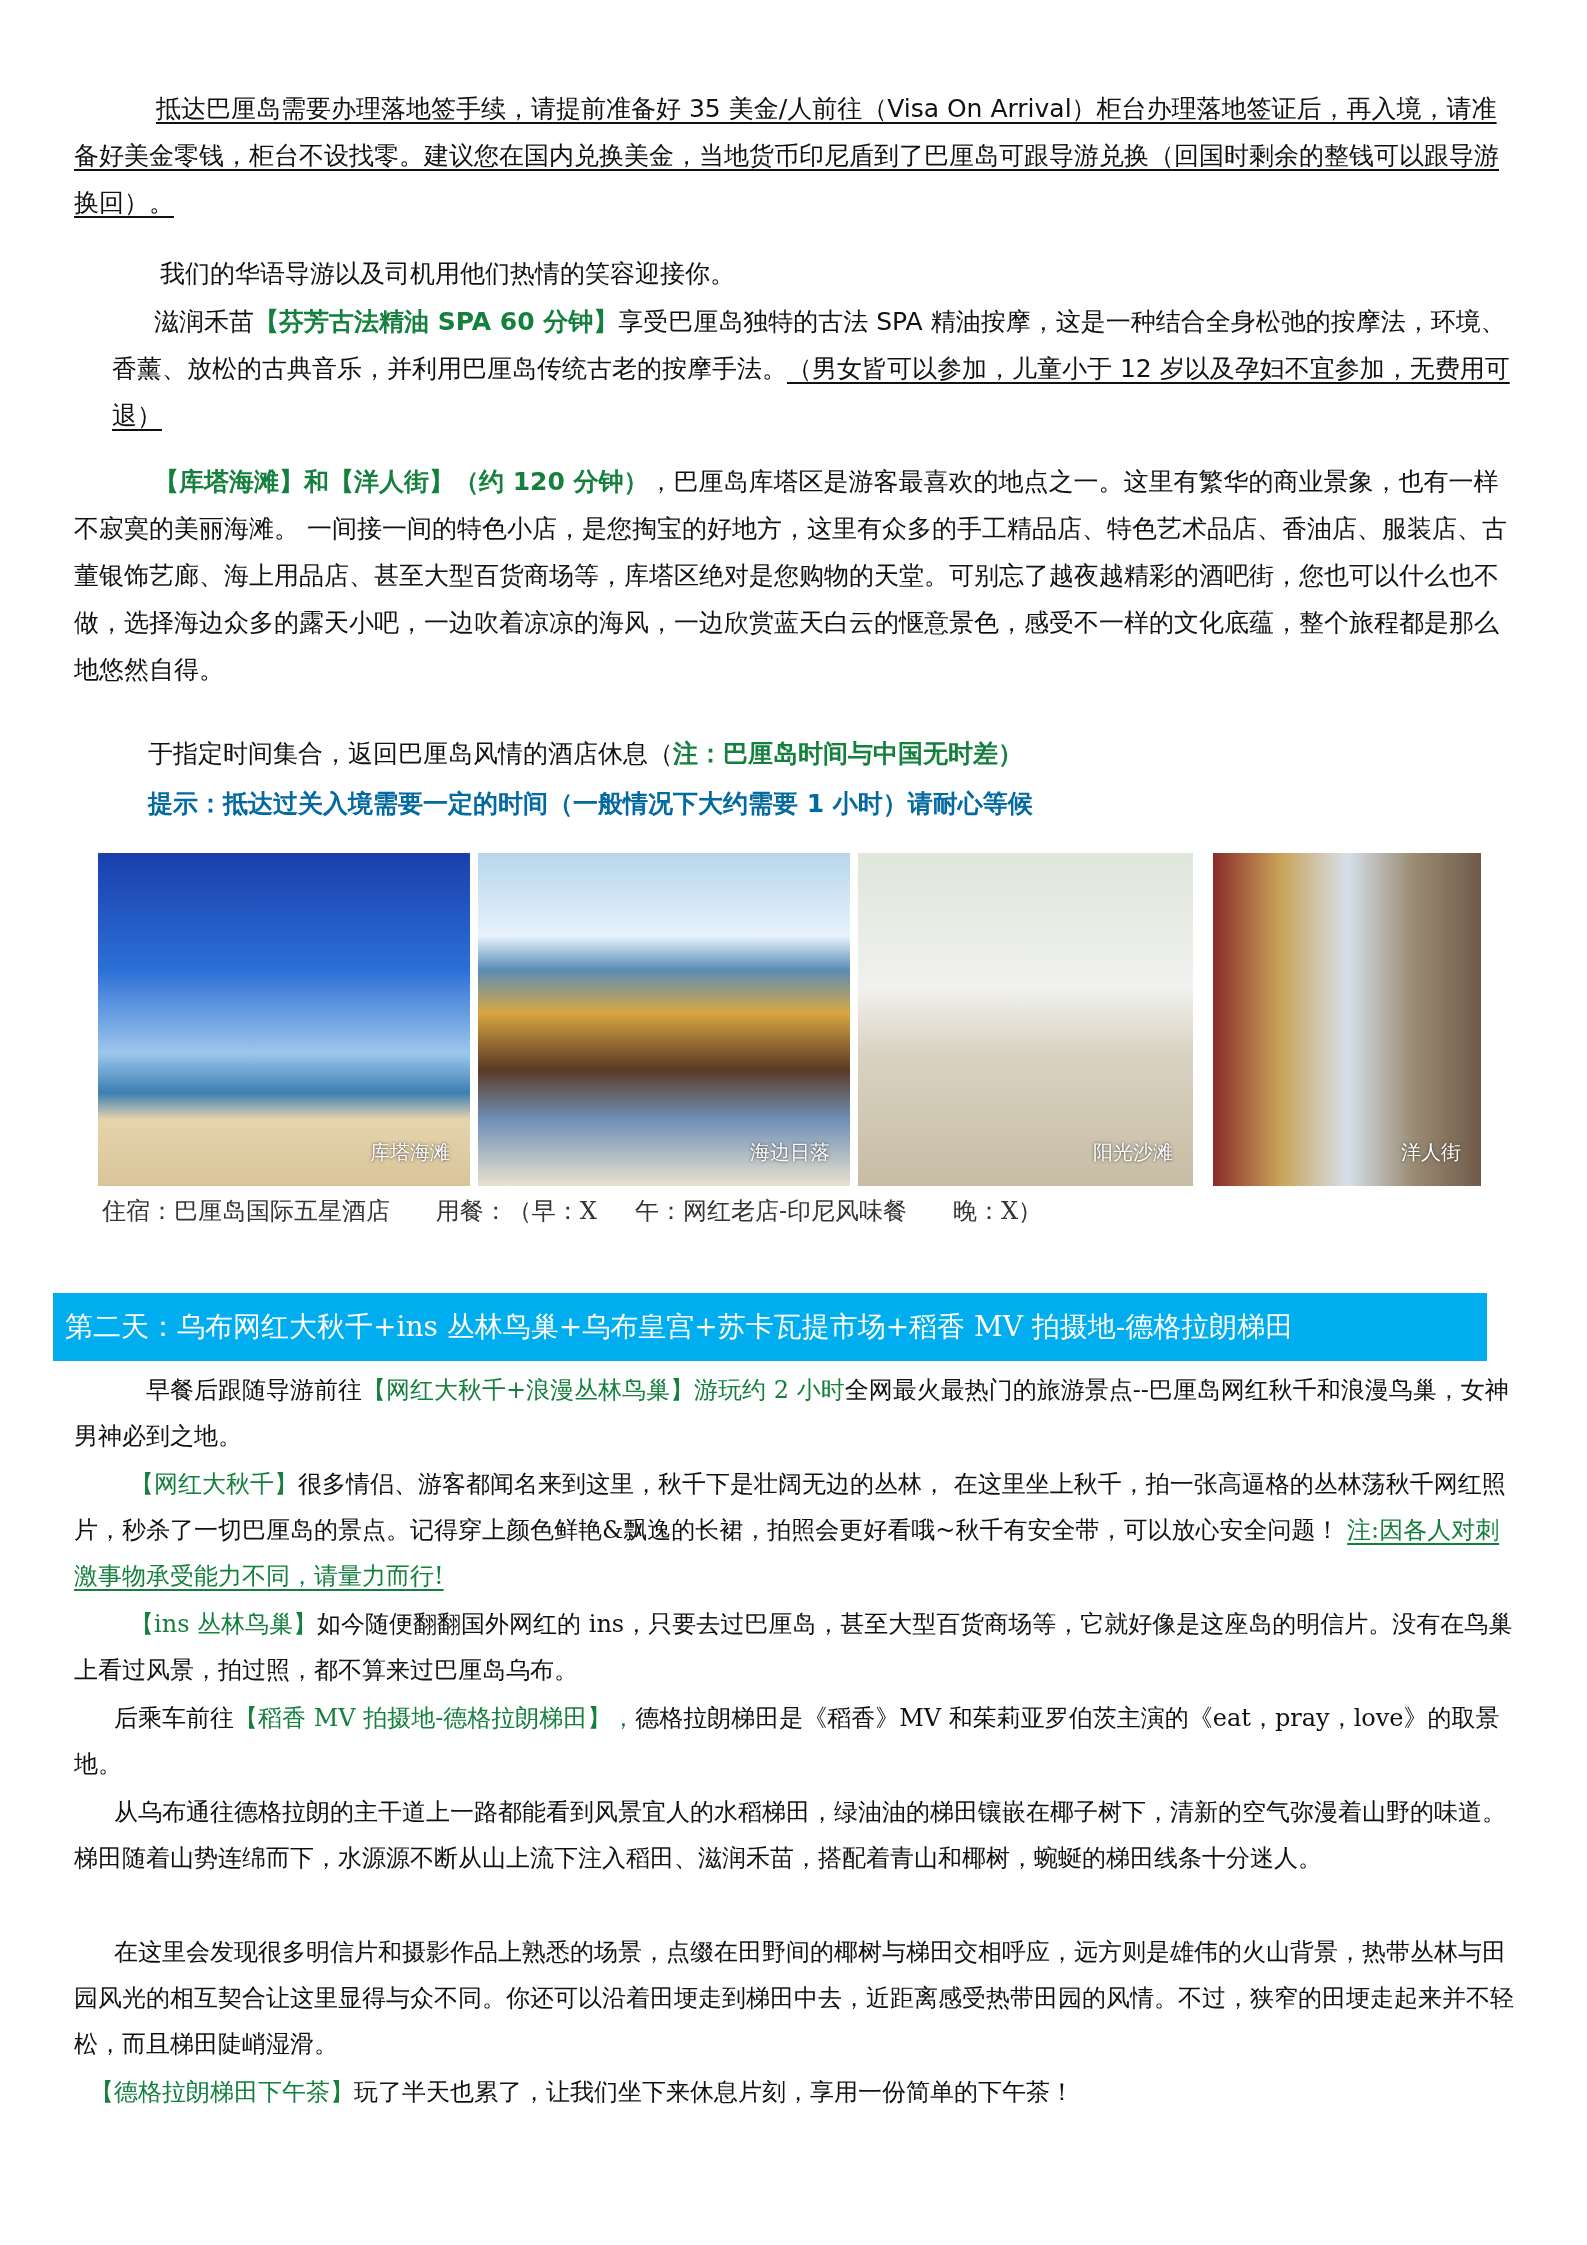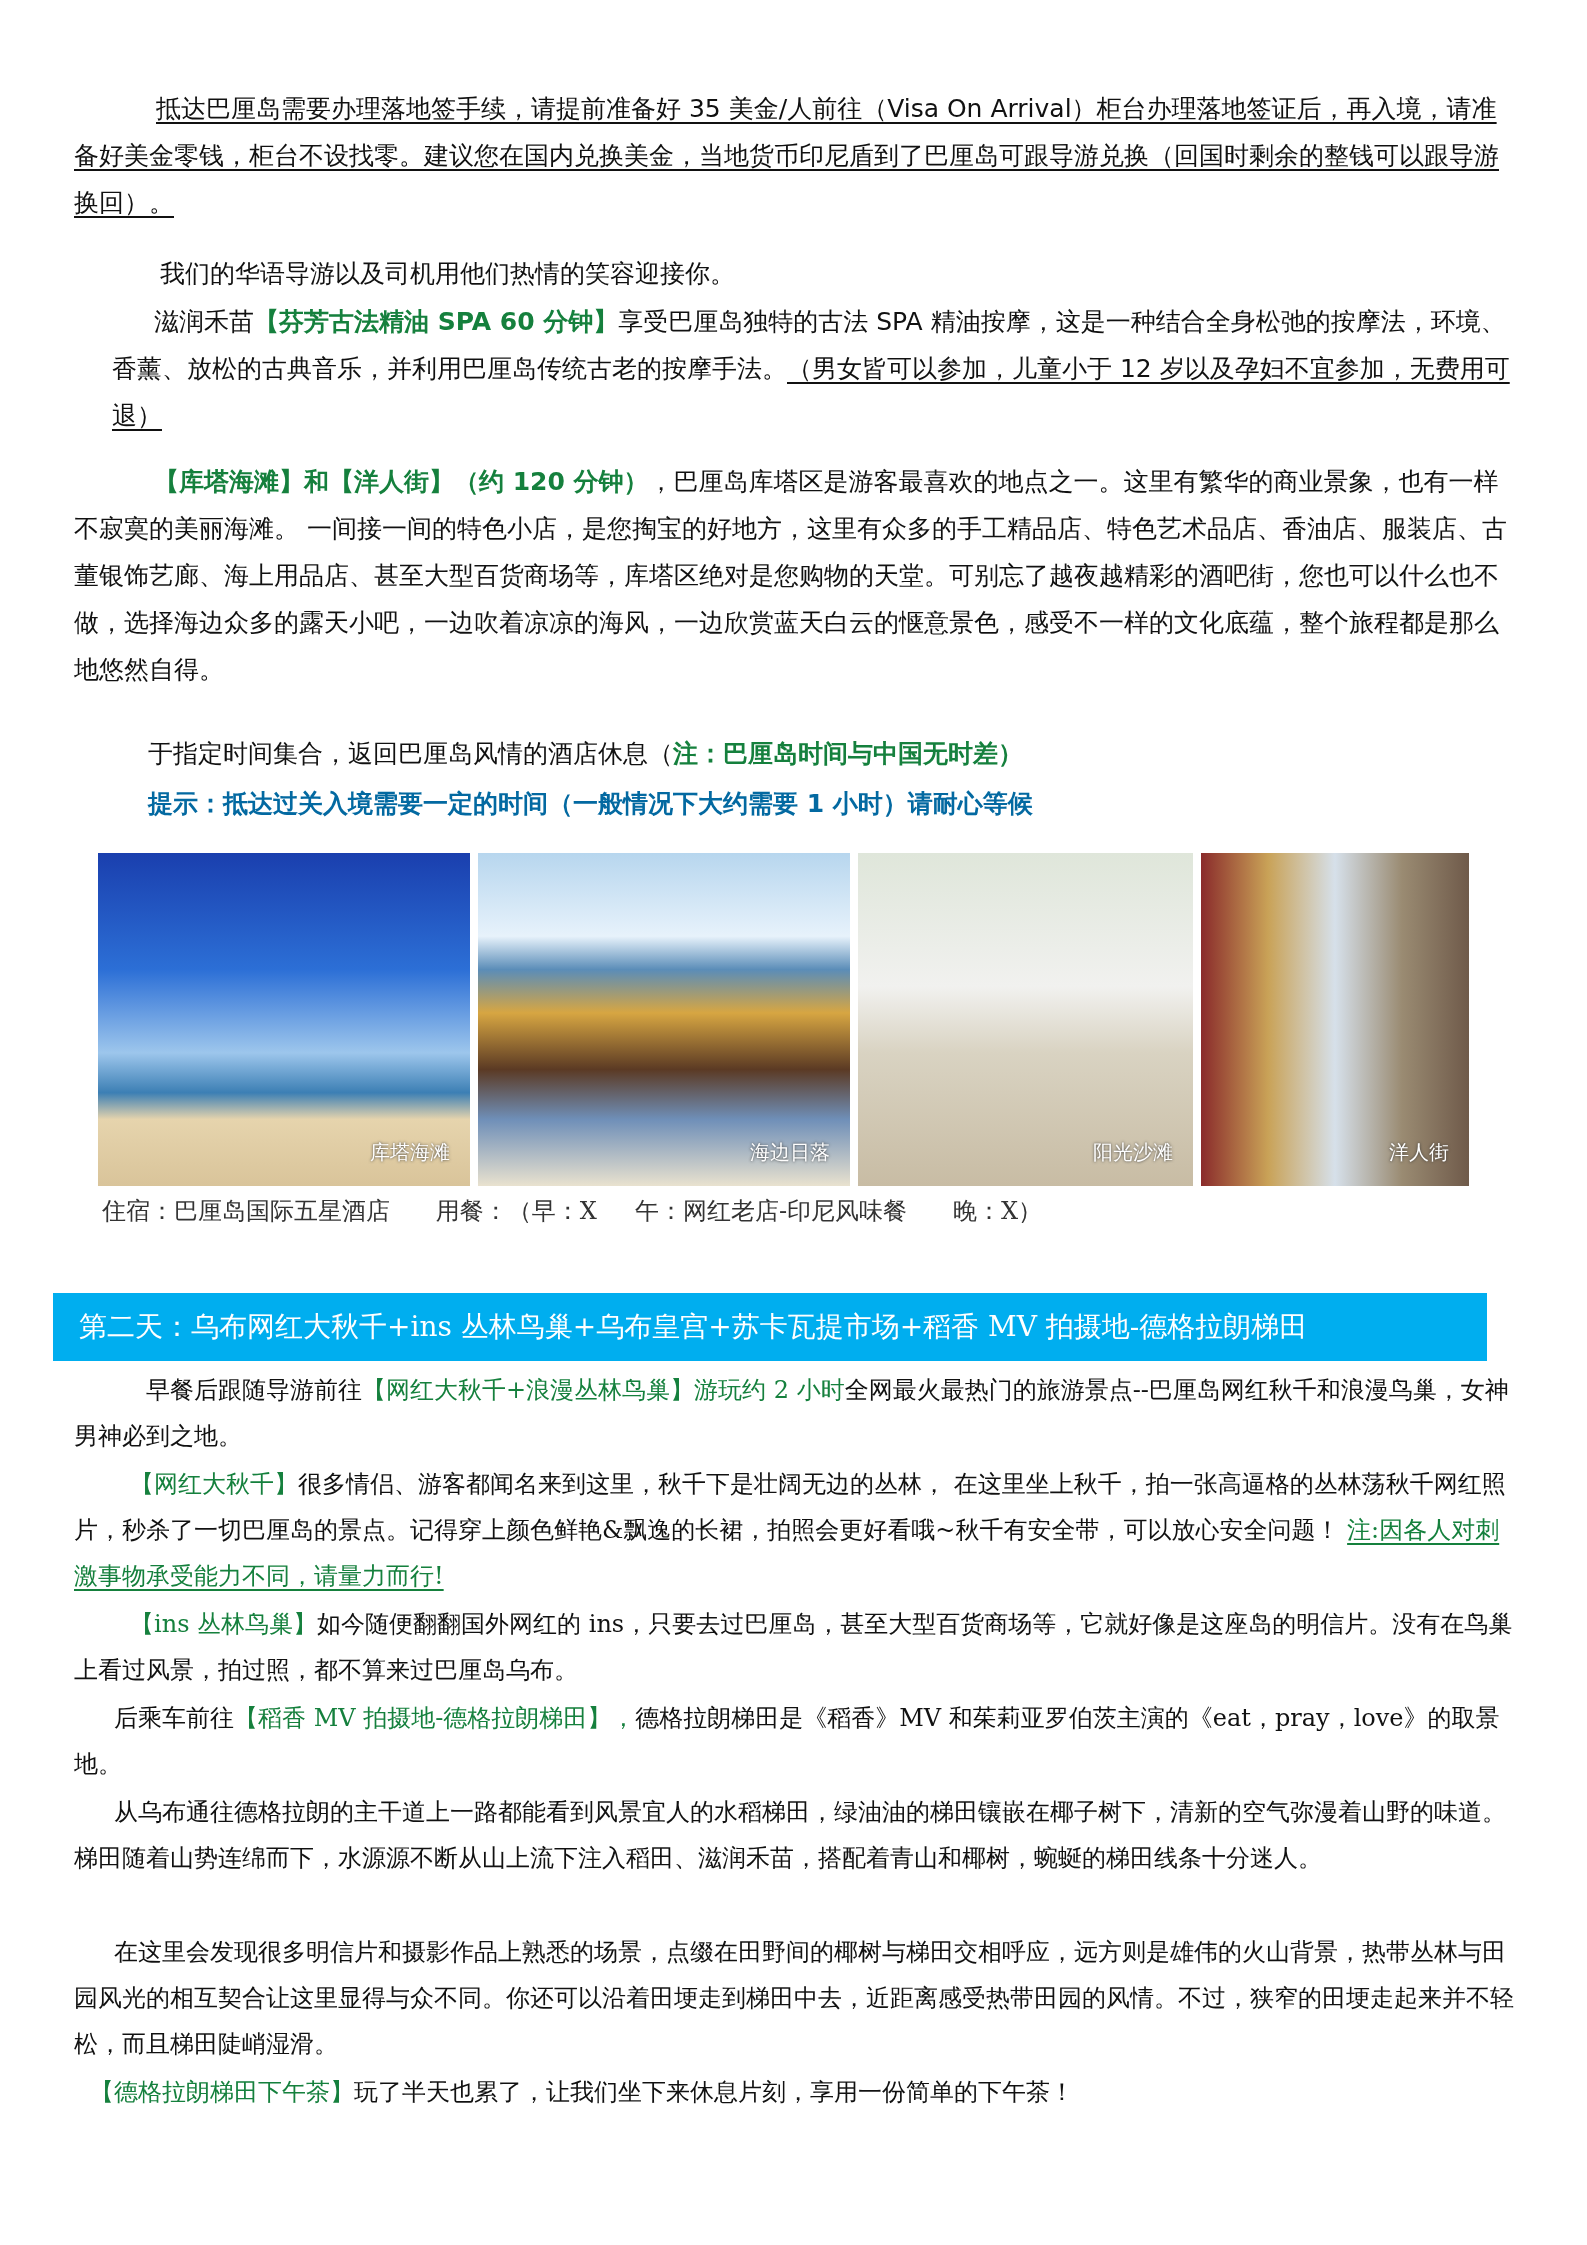--- a/index.html
+++ b/index.html
@@ -11,26 +11,26 @@
   .red { color:#15803d; }
   .bold { font-weight:bold; }
   .orange { color:#0369a1; font-weight:bold; }
   .photos { position:absolute; top:853px; left:98px; width:1440px; height:333px; display:flex; gap:8px; }
   .photo { position:relative; overflow:hidden; }
   .photo .cap { position:absolute; right:20px; bottom:20px; color:#fff; font-size:20px;
                 text-shadow:0 0 3px #333; font-family:"DejaVu Sans", sans-serif; }
   .ph1 { width:372px; background:linear-gradient(180deg,#1a3fae 0%,#2c6fd6 35%,#9dc6ec 60%,#3c7fb4 72%,#e6d4ad 80%,#d9c49a 100%); }
   .ph2 { width:372px; background:linear-gradient(180deg,#b7d6ee 0%,#e7f2fb 25%,#5b8db8 35%,#d7a642 48%,#5b3a24 65%,#6f8fb8 80%,#e9e2cf 100%); }
   .ph3 { width:335px; background:linear-gradient(180deg,#dfe6da 0%,#f1f1ef 40%,#d9d3c2 60%,#c8bca4 100%); }
-  .ph4 { width:268px; background:linear-gradient(90deg,#8a2b2b 0%,#c9a257 25%,#d6e0ea 50%,#9a8b72 75%,#6f5a4a 100%); }
+  .ph4 { width:268px; background:linear-gradient(90deg,#8a2b2b 0%,#c9a257 25%,#d6e0ea 50%,#9a8b72 75%,#6f5a4a 100%);margin-left:12px; }
   .stay { position:absolute; top:1195px; left:102px; font-family:"DejaVu Serif","Liberation Serif",serif;
           font-size:24px; color:#333; white-space:pre; }
   .banner { position:absolute; top:1293px; left:53px; width:1434px; height:68px; background:#00aeef;
             color:#fff; font-family:"DejaVu Serif","Liberation Serif",serif; font-size:28px;
-            line-height:68px; padding-left:26px; box-sizing:border-box; }
+            line-height:68px; padding-left:12px; box-sizing:border-box; }
 </style>
 </head>
 <body>
 
 <p class="p u" style="top:85px;text-indent:82px;"><span>抵达巴厘岛需要办理落地签手续，请提前准备好 35 美金/人前往（Visa On Arrival）柜台办理落地签证后，再入境，请准备好美金零钱，柜台不设找零。建议您在国内兑换美金，当地货币印尼盾到了巴厘岛可跟导游兑换（回国时剩余的整钱可以跟导游换回）。</span></p>
 
 <p class="p" style="top:250px;text-indent:86px;"><span>我们的华语导游以及司机用他们热情的笑容迎接你。</span></p>
 
 <p class="p" style="top:298px;left:112px;width:1400px;text-indent:42px;"><span>滋润禾苗</span><span class="red bold">【芬芳古法精油 SPA 60 分钟】</span><span>享受巴厘岛独特的古法 SPA 精油按摩，这是一种结合全身松弛的按摩法，环境、香薰、放松的古典音乐，并利用巴厘岛传统古老的按摩手法。</span><span class="u">（男女皆可以参加，儿童小于 12 岁以及孕妇不宜参加，无费用可退）</span></p>
 

